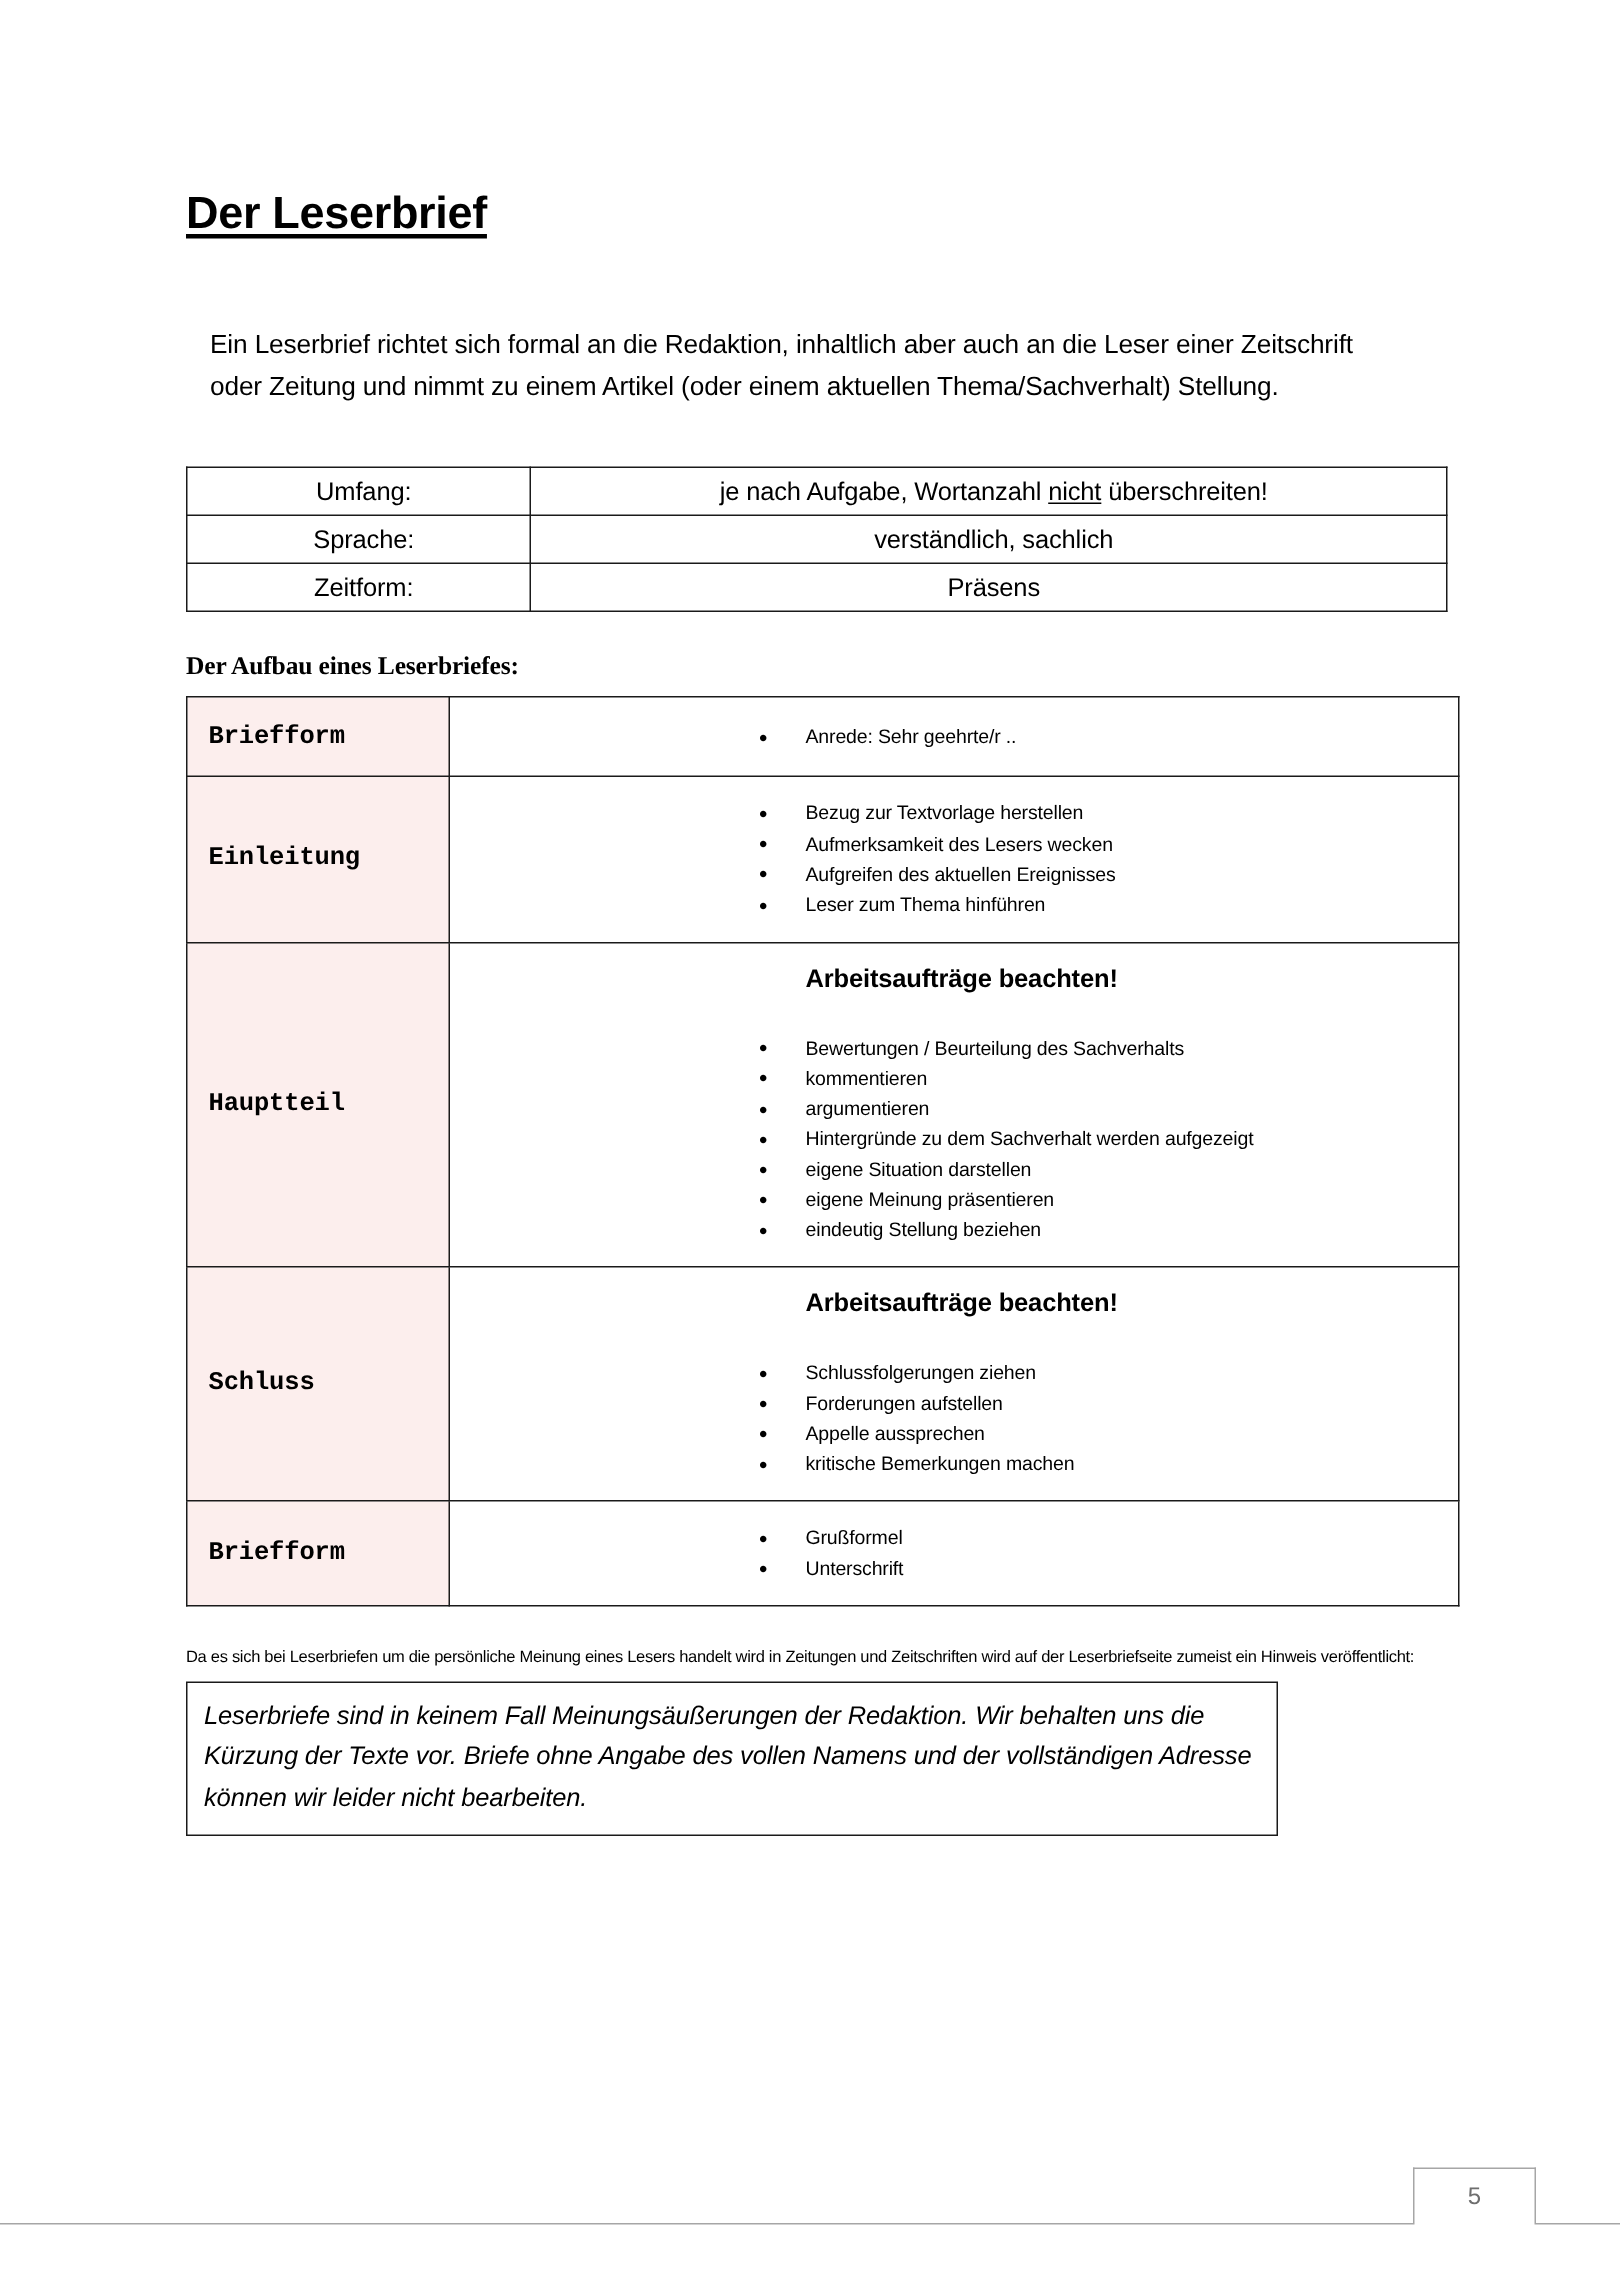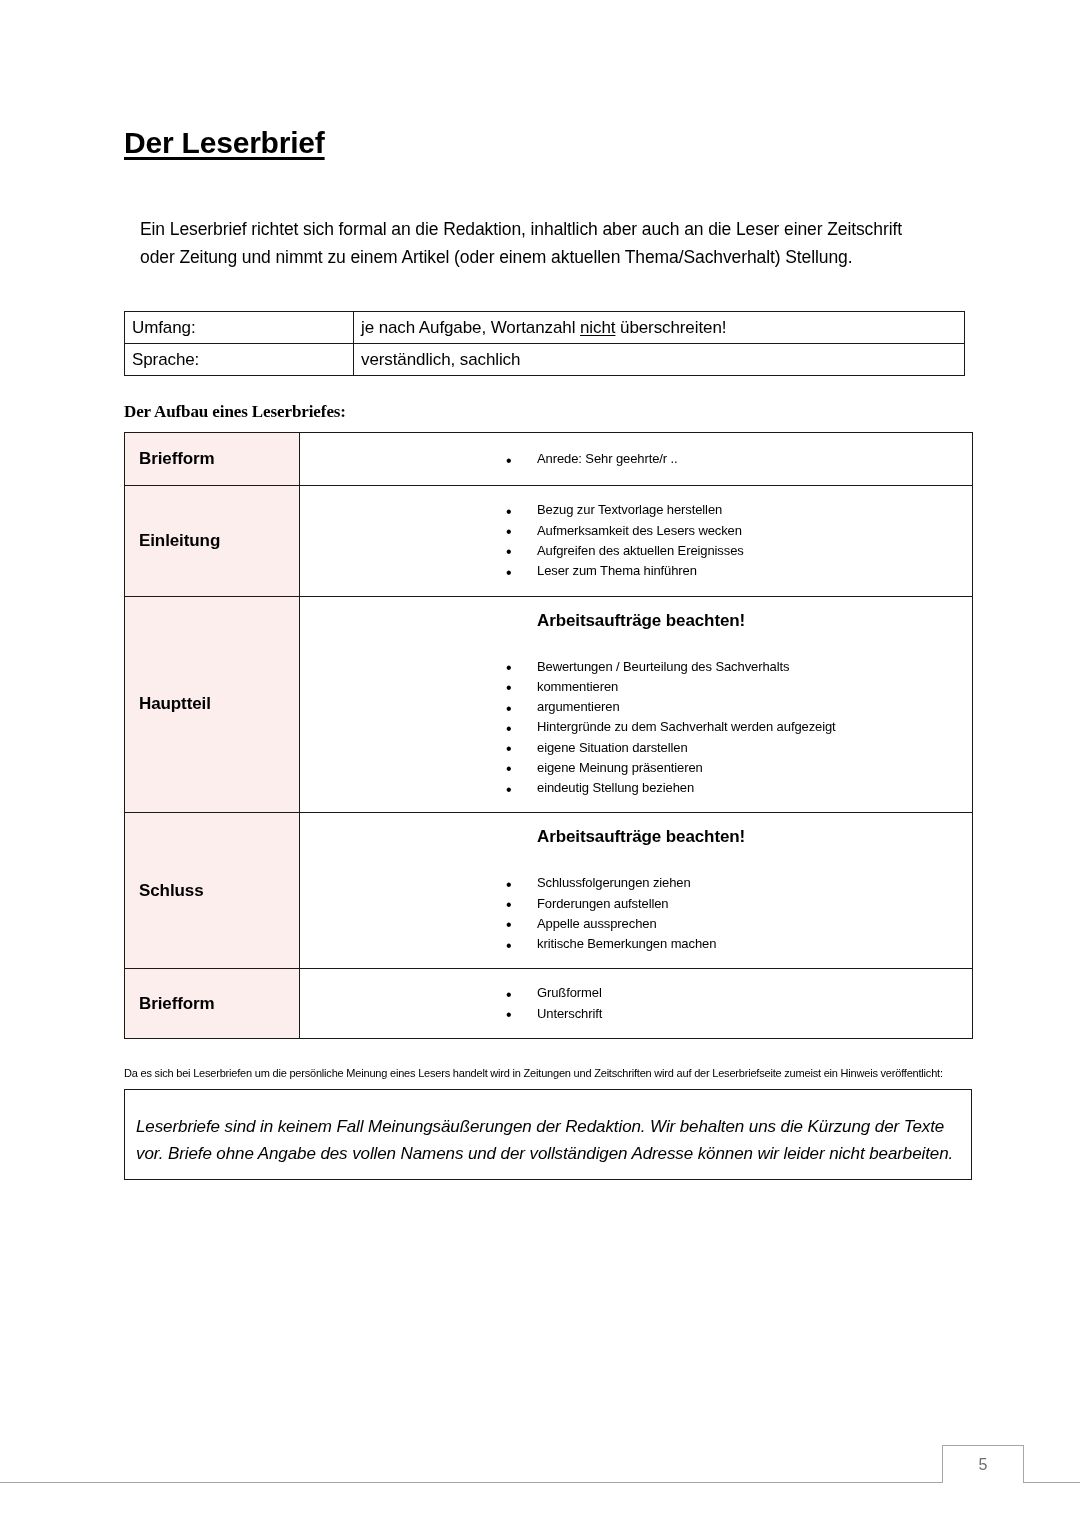--- a/index.html
+++ b/index.html
@@ -62,20 +62,21 @@
   }
 
   
   .t-props {
     margin-top: 40px;
   }
   .t-props td {
     height: 27px;
     padding: 2px 0 2px 7px;
     line-height: 1.25;
+    text-align: center;
   }
   .t-props .c-label { width: 221px; }
   .t-props .c-value { width: 603px; }
   .u { text-decoration: underline; text-underline-offset: 2px; }
 
   
   .section-heading {
     font-size: 17px;
     font-weight: bold;
     margin: 0;
@@ -89,20 +90,21 @@
   .t-structure td {
     padding: 0;
   }
   .t-structure .c-name {
     width: 160px;
     background: #fceeed;
     font-weight: bold;
     font-size: 17px;
     padding: 6px 0 6px 14px;
     vertical-align: middle;
+    font-family: Liberation Mono, monospace;
   }
   .t-structure .c-body {
     width: 664px;
     padding: 14px 8px 14px 0;
     vertical-align: middle;
   }
   .t-structure .c-body.single {
     padding-top: 16px;
     padding-bottom: 16px;
   }
@@ -139,23 +141,23 @@
     line-height: 1.62;
     margin: 0;
     padding-top: 26px;
     padding-bottom: 6px;
     letter-spacing: -0.2px;
   }
 
   
   .quote-box {
     border: 1.6px solid #1a1a1a;
-    width: 848px;
+    width: 728px;
     box-sizing: border-box;
-    padding: 23px 10px 11px 11px;
+    padding: 8px 10px 11px 11px;
   }
   .quote-box p {
     margin: 0;
     font-style: italic;
     font-size: 17px;
     line-height: 1.62;
     letter-spacing: -0.1px;
   }
 
   
@@ -212,20 +214,24 @@
     <table class="t-props">
       <tbody>
         <tr>
           <td class="c-label">Umfang:</td>
           <td class="c-value"><span>je nach Aufgabe, Wortanzahl </span><span class="u">nicht</span><span> überschreiten!</span></td>
         </tr>
         <tr>
           <td class="c-label">Sprache:</td>
           <td class="c-value">verständlich, sachlich</td>
         </tr>
+        <tr>
+          <td class="c-label">Zeitform:</td>
+          <td class="c-value">Präsens</td>
+        </tr>
       </tbody>
     </table>
 
     <p class="section-heading">Der Aufbau eines Leserbriefes:</p>
 
     <table class="t-structure">
       <tbody>
 
         <tr>
           <td class="c-name">Briefform</td>

